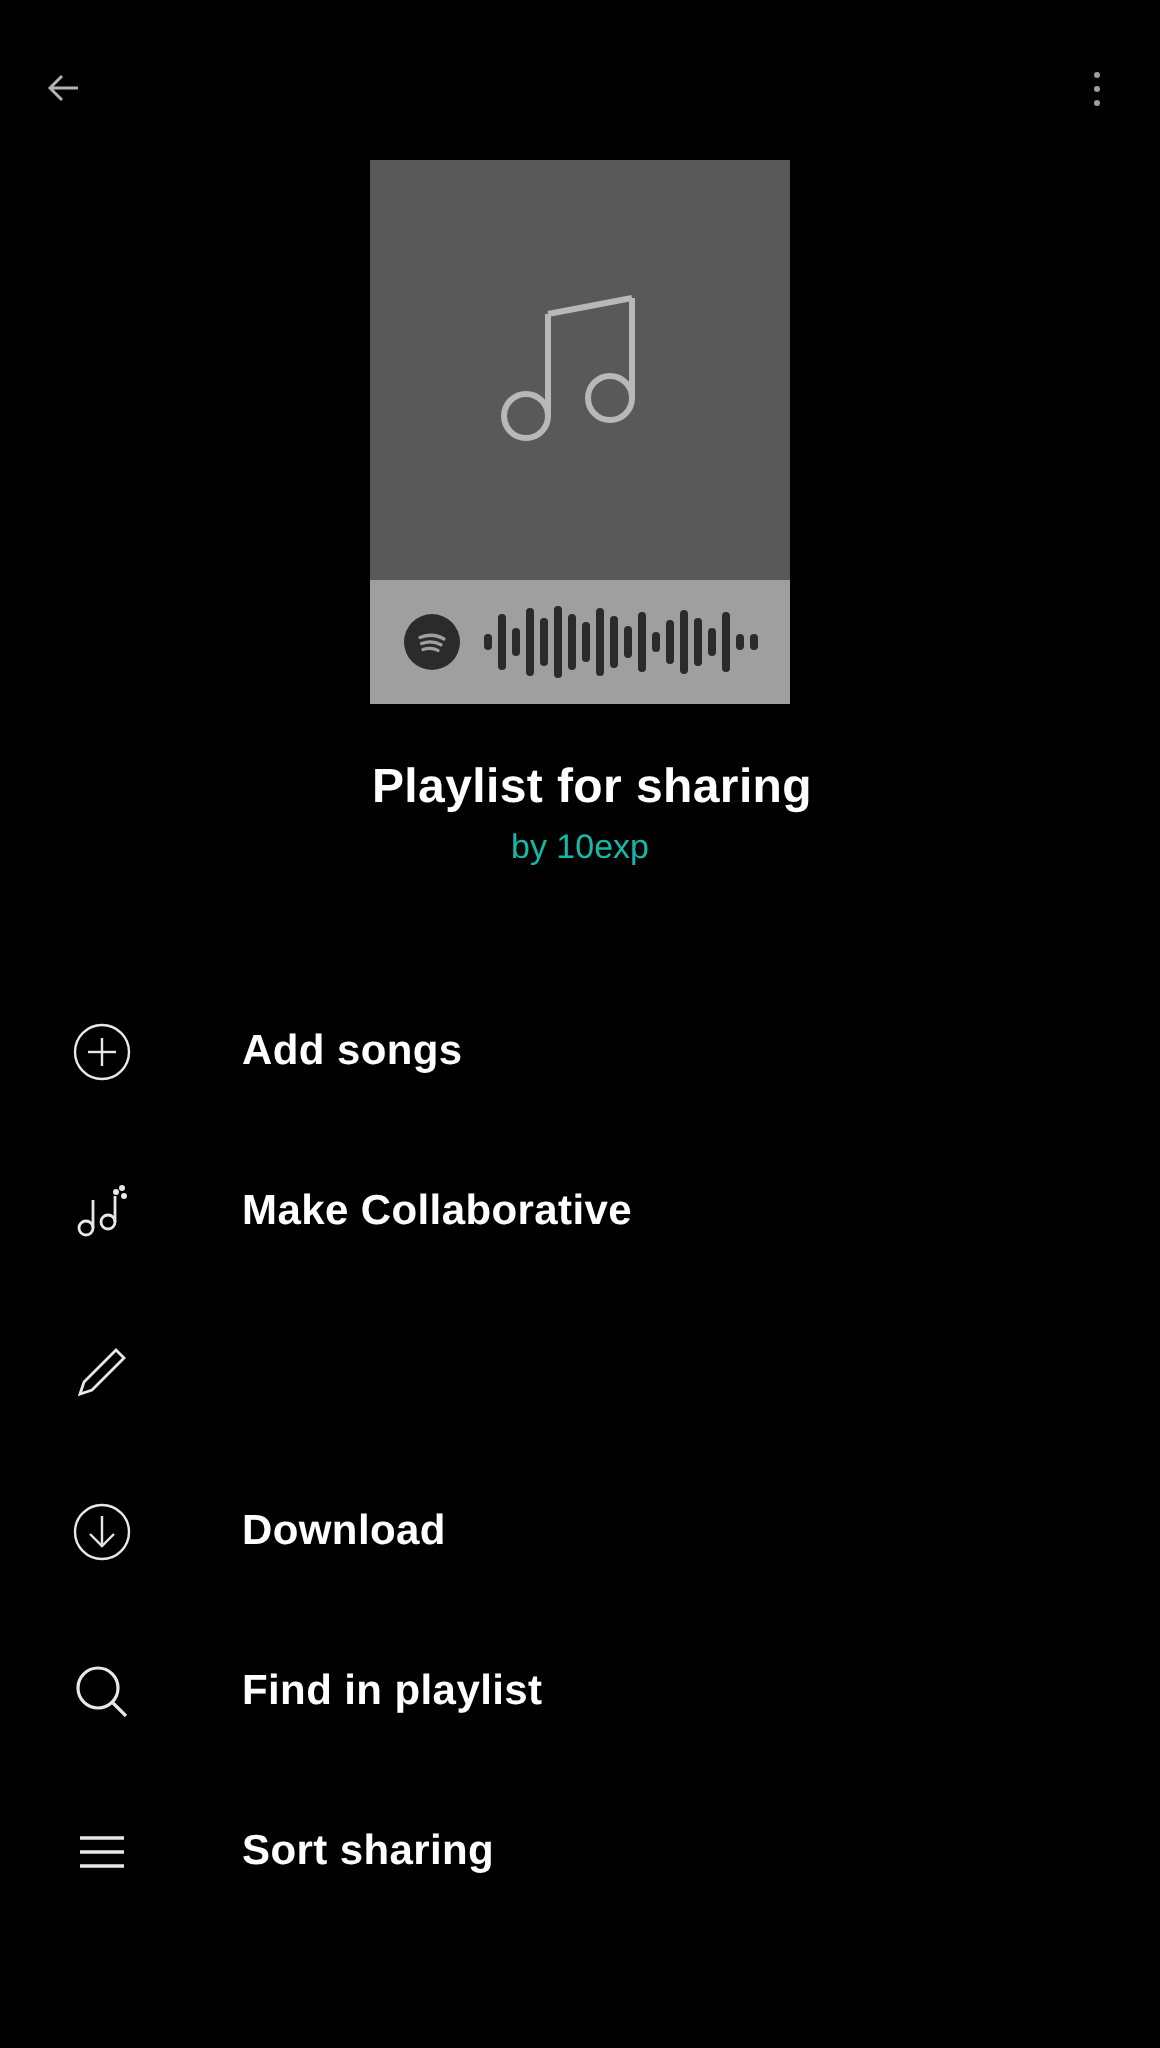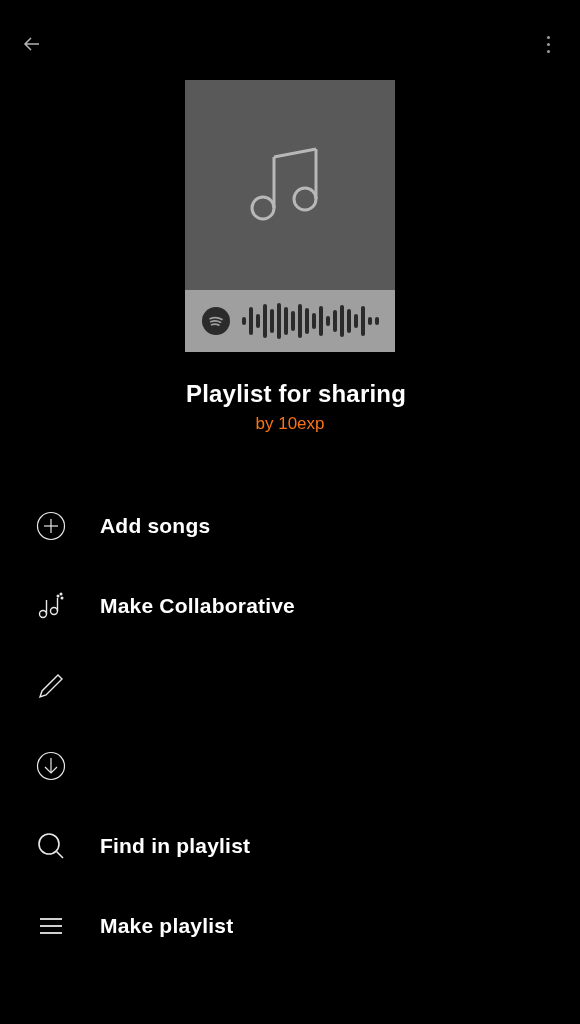--- a/index.html
+++ b/index.html
@@ -109,21 +109,21 @@
       font-size: 24px;
       font-weight: 700;
       color: #ffffff;
       margin-top: 28px;
       letter-spacing: 0.2px;
       margin-left: 12px;
     }
     .playlist-author {
       font-size: 17px;
       font-weight: 400;
-      color: #f97316;
+      color: #14b8a6;
       margin-top: 6px;
     }
     .menu-list {
       width: 100%;
       padding: 52px 0 0 36px;
     }
     .menu-item {
       display: flex;
       align-items: center;
       gap: 34px;
@@ -139,20 +139,21 @@
     }
     .menu-icon svg {
       width: 100%;
       height: 100%;
     }
     .menu-label {
       font-size: 21px;
       font-weight: 700;
       color: #ffffff;
       letter-spacing: 0.2px;
+      margin-left: 21px;
     }
   </style>
 </head>
 <body>
 
 <div class="header">
   <div class="back-arrow">
     <svg viewBox="0 0 24 24" fill="none" stroke="#b3b3b3" stroke-width="1.5">
       <path d="M19 12H5M11 18l-6-6 6-6"></path>
     </svg>
@@ -253,37 +254,38 @@
 
 
     <div class="menu-item">
       <div class="menu-icon">
         <svg viewBox="0 0 30 30" fill="none" stroke="#e8e8e8" stroke-width="1.2">
           <circle cx="15" cy="15" r="13.5"></circle>
           <line x1="15" y1="7" x2="15" y2="21"></line>
           <path d="M9 16l6 6 6-6"></path>
         </svg>
       </div>
+      <div class="menu-label">Download</div>
     </div>
 
     <div class="menu-item">
       <div class="menu-icon">
         <svg viewBox="0 0 30 30" fill="none" stroke="#e8e8e8" stroke-width="1.6">
           <circle cx="13" cy="13" r="10"></circle>
           <line x1="20.5" y1="20.5" x2="27" y2="27"></line>
         </svg>
       </div>
       <div class="menu-label">Find in playlist</div>
     </div>
 
     <div class="menu-item">
       <div class="menu-icon">
         <svg viewBox="0 0 30 30" fill="none" stroke="#e8e8e8" stroke-width="1.8">
           <line x1="4" y1="8" x2="26" y2="8"></line>
           <line x1="4" y1="15" x2="26" y2="15"></line>
           <line x1="4" y1="22" x2="26" y2="22"></line>
         </svg>
       </div>
-      <div class="menu-label">Make playlist</div>
+      <div class="menu-label">Sort sharing</div>
     </div>
 
   </div>
 </div>
 
 </body></html>

